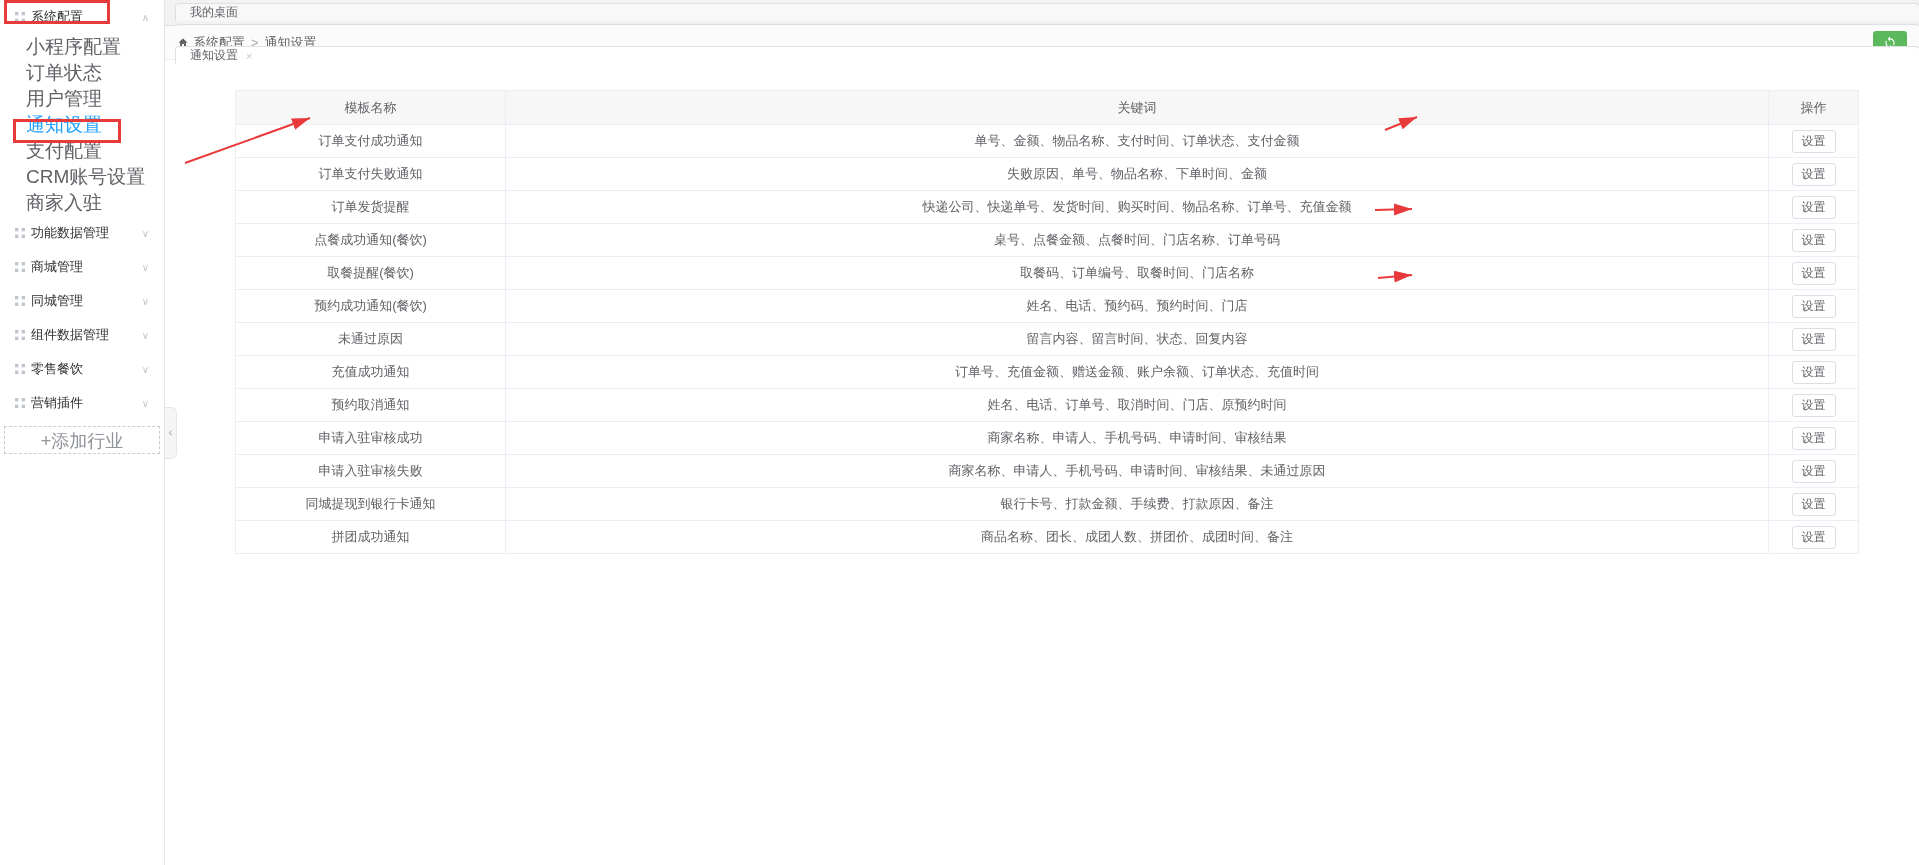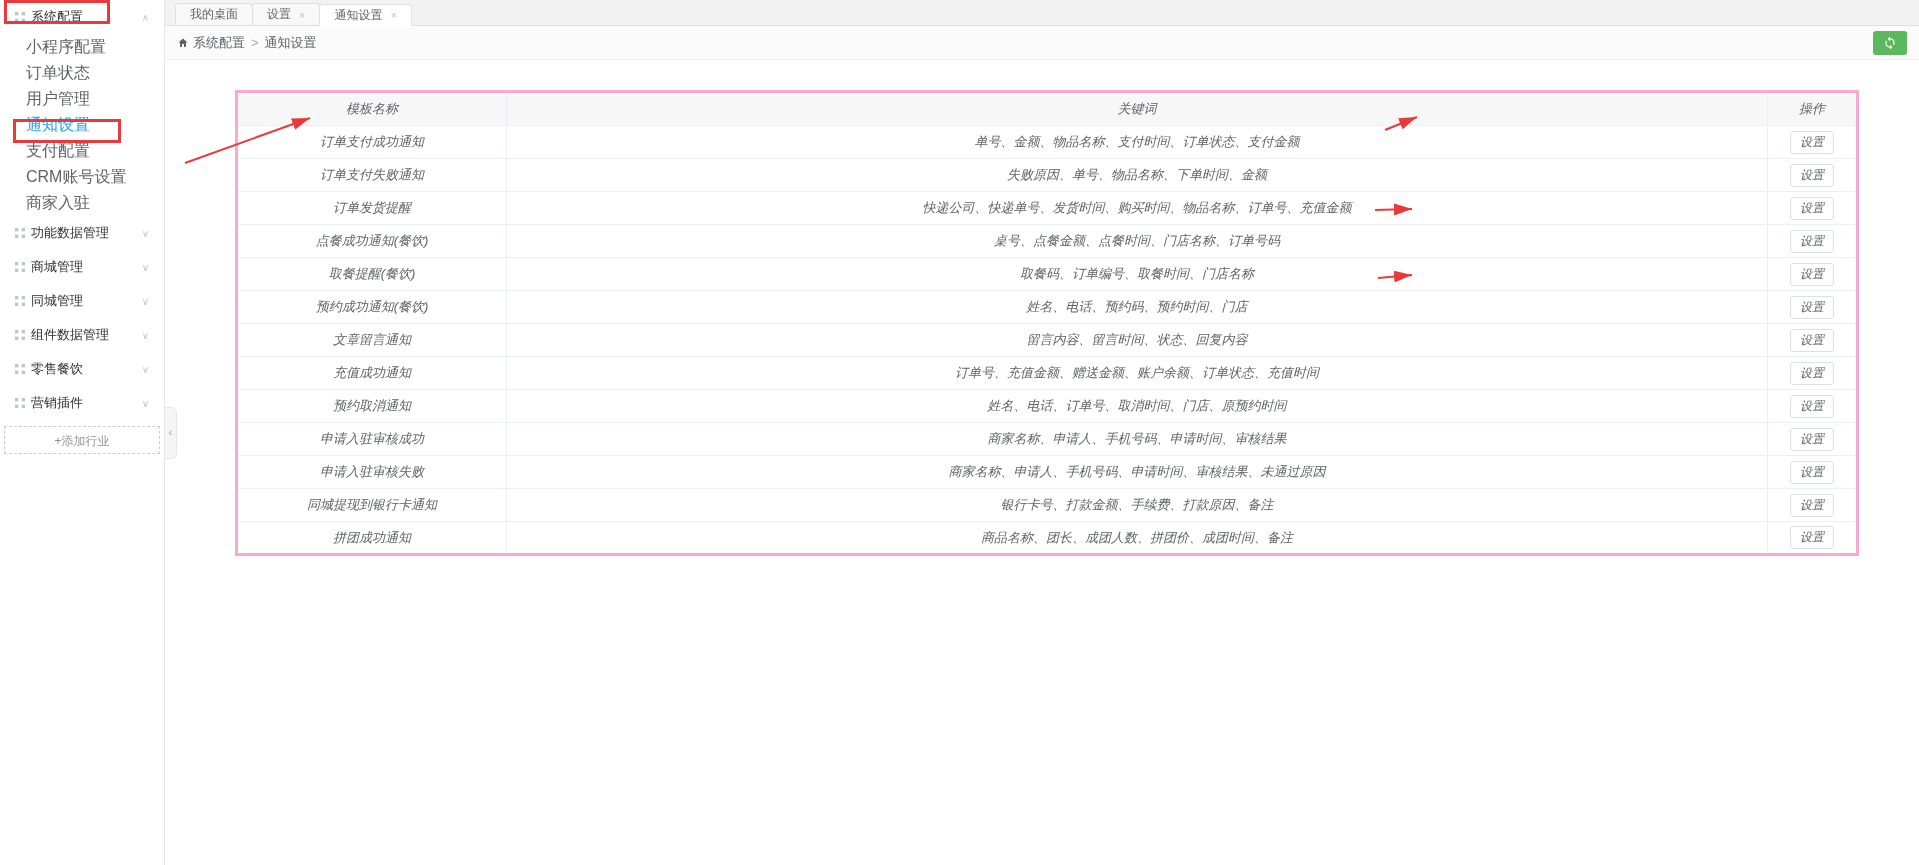--- a/index.html
+++ b/index.html
@@ -38,32 +38,32 @@
       margin-right: 6px;
       color: #c0c4cc;
     }
     .sidebar-subitem {
       display: block;
       padding: 0 15px 0 26px;
       height: 26px;
       line-height: 26px;
       color: #606266;
       cursor: pointer;
-      font-size: 16px;
+      font-size: 19px;
     }
     .sidebar-subitem.active { color: #20a0ff; }
     .add-industry {
       margin: 6px 4px;
       border: 1px dashed #ccc;
       text-align: center;
       height: 28px;
       line-height: 28px;
       color: #909399;
       cursor: pointer;
-      font-size: 12px;
+      font-size: 18px;
     }
     .collapse-handle {
       position: fixed;
       left: 165px;
       top: 50%;
       transform: translateY(-50%);
       width: 12px;
       height: 52px;
       background: #f5f5f5;
       border: 1px solid #e6e6e6;
@@ -81,20 +81,21 @@
       height: 100vh;
       display: flex;
       flex-direction: column;
     }
     .tabs {
       height: 26px;
       background: #f2f2f2;
       border-bottom: 1px solid #e0e0e0;
       display: flex;
       padding-left: 10px;
+      flex-direction: column;
     }
     .tab {
       display: flex;
       align-items: center;
       padding: 0 14px;
       border: 1px solid #e0e0e0;
       border-bottom: none;
       margin-right: -1px;
       background: #f8f8f8;
       color: #606266;
@@ -137,23 +138,22 @@
       cursor: pointer;
     }
     .refresh-btn svg { width: 14px; height: 14px; fill: #fff; }
     .content {
       padding: 30px 60px 10px 70px;
       overflow: auto;
       flex: 1;
     }
     .table {
       width: 100%;
-      border: 3px solid #f9a8d4;
+      border: 1px solid #f9a8d4;
       border-collapse: collapse;
-      font-style: italic;
     }
     .table th, .table td {
       border: 1px solid #ebeef5;
       text-align: center;
       font-size: 13px;
       color: #606266;
       padding: 0 8px;
     }
     .table th {
       background: #f7f7f7;
@@ -336,21 +336,21 @@
             <td class="col-name">取餐提醒(餐饮)</td>
             <td>取餐码、订单编号、取餐时间、门店名称</td>
             <td class="col-action"><span class="btn-setting">设置</span></td>
           </tr>
           <tr>
             <td class="col-name">预约成功通知(餐饮)</td>
             <td>姓名、电话、预约码、预约时间、门店</td>
             <td class="col-action"><span class="btn-setting">设置</span></td>
           </tr>
           <tr>
-            <td class="col-name">文章留言通知</td>
+            <td class="col-name">未通过原因</td>
             <td>留言内容、留言时间、状态、回复内容</td>
             <td class="col-action"><span class="btn-setting">设置</span></td>
           </tr>
           <tr>
             <td class="col-name">充值成功通知</td>
             <td>订单号、充值金额、赠送金额、账户余额、订单状态、充值时间</td>
             <td class="col-action"><span class="btn-setting">设置</span></td>
           </tr>
           <tr>
             <td class="col-name">预约取消通知</td>

